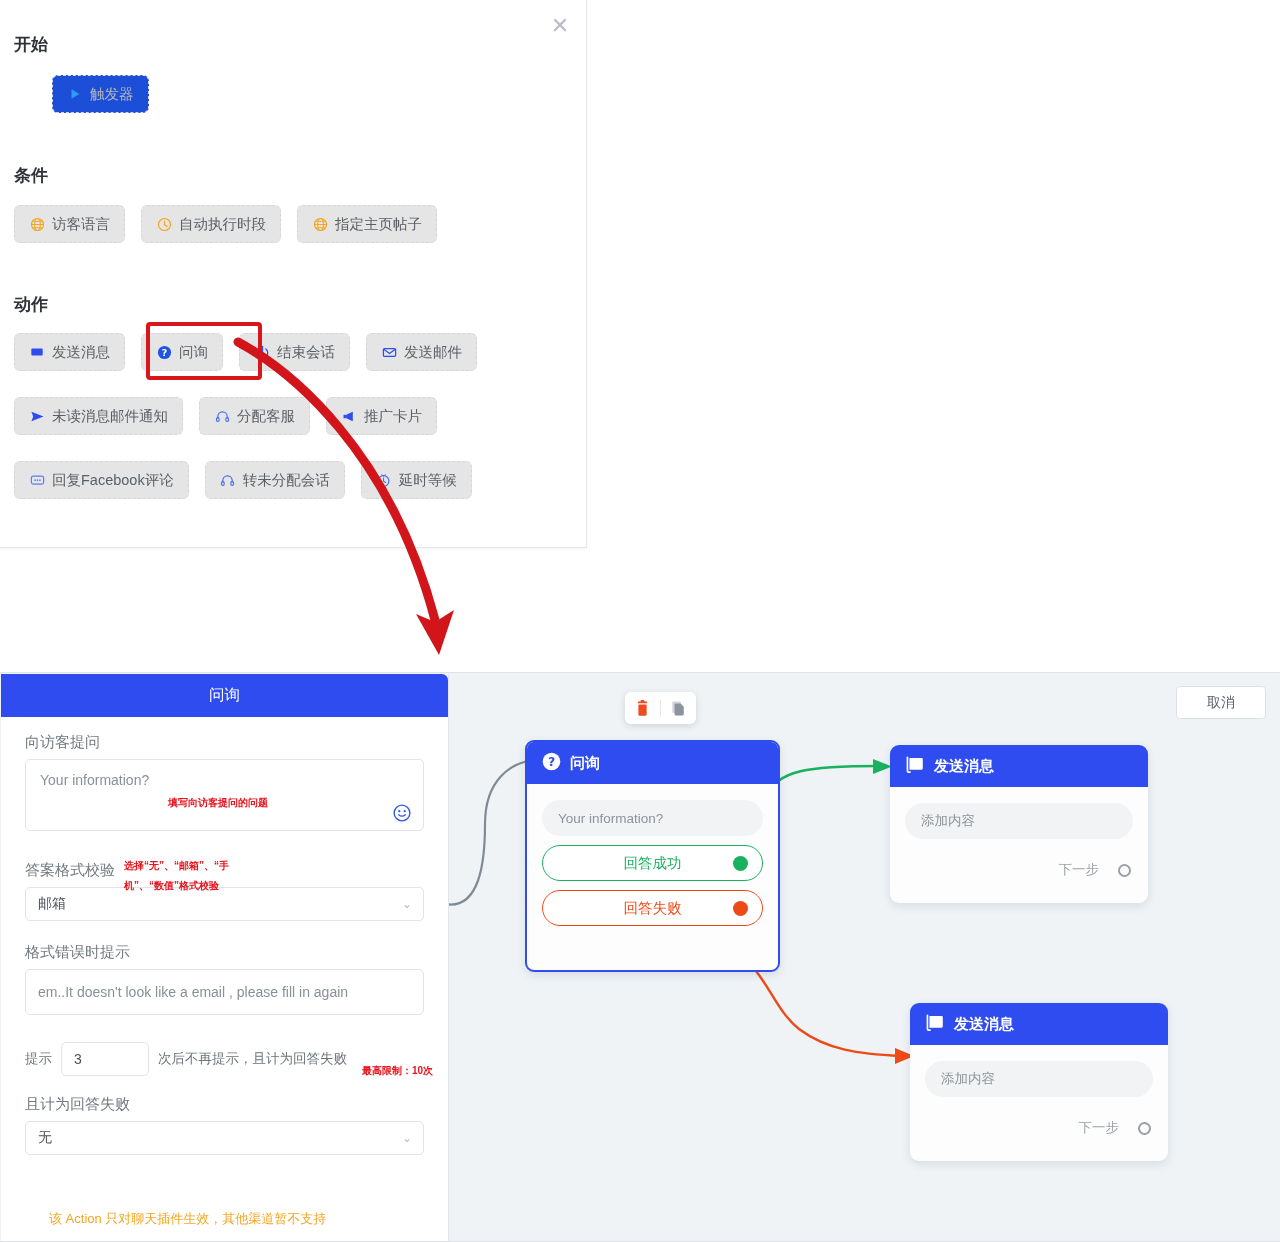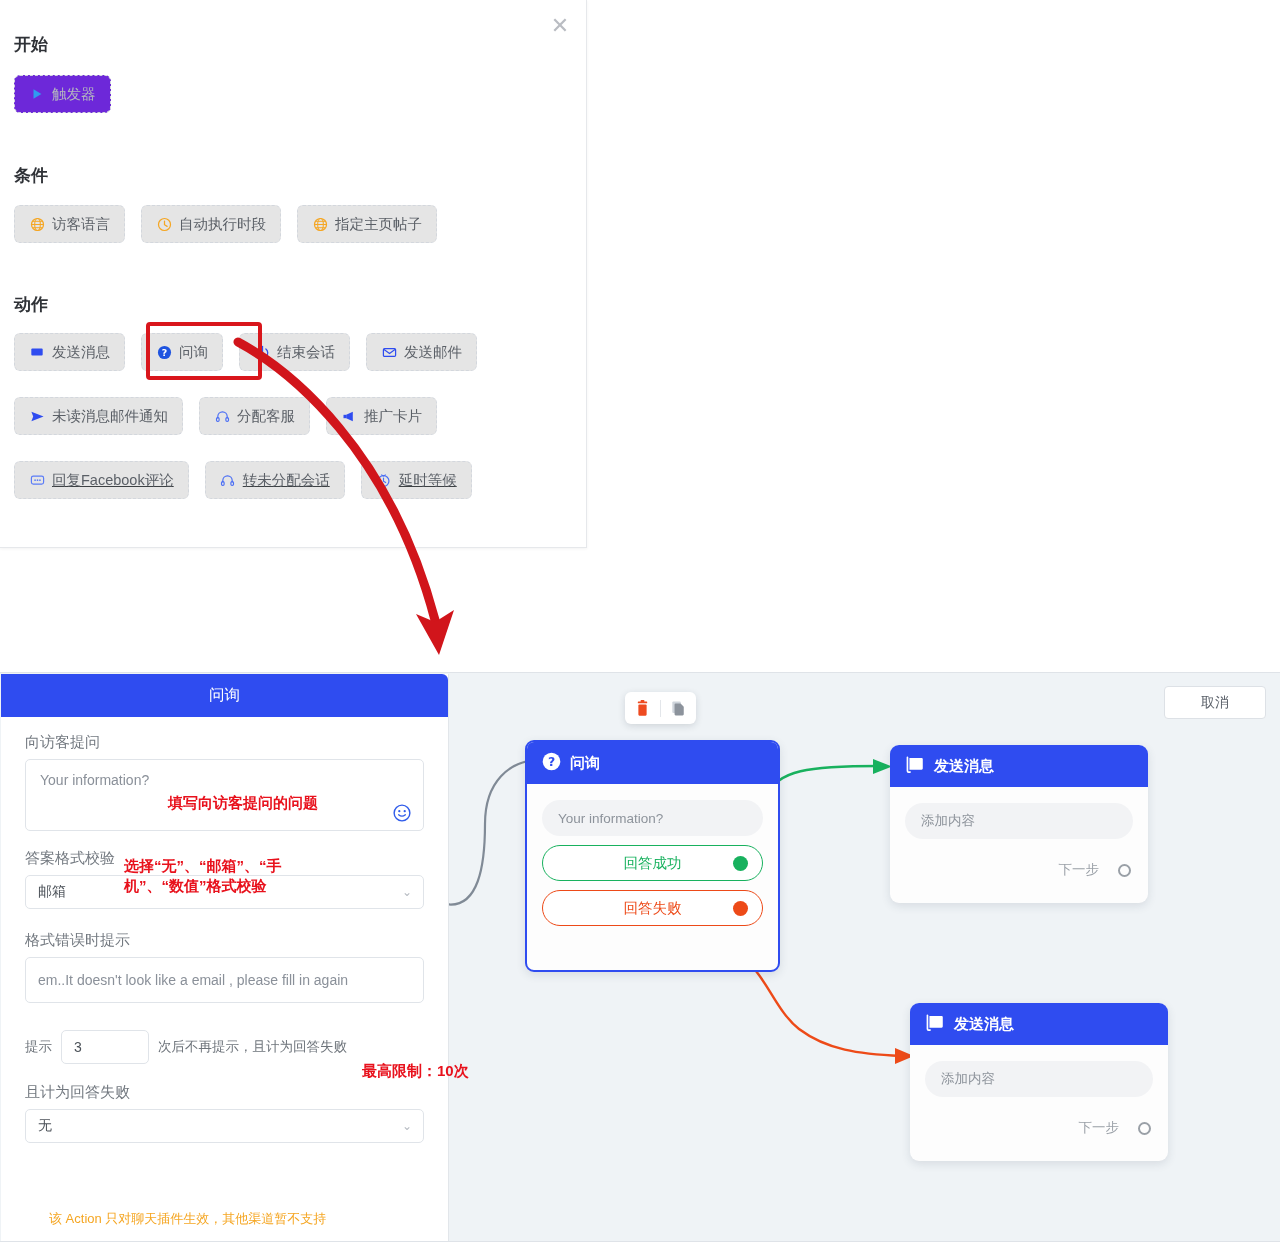--- a/index.html
+++ b/index.html
@@ -36,29 +36,29 @@
 
   .chip-row{ position:absolute; left:14px; display:flex; gap:16px; }
   .chip{
     border:1px dashed #d3d7dd; border-radius:6px;
     background:#e5e5e5;
     height:38px; padding:0 14px;
     display:flex; align-items:center; gap:7px;
     font-size:14.5px; color:#5a5f66; white-space:nowrap;
     cursor:pointer;
   }
-  .chip.disabled{ background:#6d28d9; color:#b4b8be; }
+  .chip.disabled{ background:#1d4ed8; color:#b4b8be;margin-left:38px; }
   .chip .ic{ display:inline-flex; align-items:center; justify-content:center; width:16px; height:16px; }
   .chip svg{ display:block; }
 
   #row-trigger{ top:75px; }
   #row-cond{ top:205px; }
   #row-action-1{ top:333px; }
   #row-action-2{ top:397px; }
-  #row-action-3{ top:461px;text-decoration:underline; }
+  #row-action-3{ top:461px; }
 
   
   #highlight-box{
     position:absolute; left:146px; top:322px; width:116px; height:58px;
     border:4px solid #d9161c; border-radius:4px; pointer-events:none;
   }
 
   
   #red-arrow{ position:absolute; left:230px; top:330px; width:280px; height:340px; pointer-events:none; }
 
@@ -108,38 +108,38 @@
     font-size:14px; color:#4b5158;
   }
   .inline-row{ display:flex; align-items:center; gap:9px; font-size:13.5px; color:#6e747b; }
   #footer-note{
     position:absolute; left:48px; top:536px;
     font-size:13px; color:#f5a623;
   }
 
   
   .annot{
-    position:absolute; color:#e8111c; font-weight:bold; font-size:15px;
+    position:absolute; color:#e8111c; font-weight:bold; font-size:10px;
     line-height:20px; white-space:pre; pointer-events:none;
   }
   #annot-q{ left:168px; top:793px; }
   #annot-fmt{ left:124px; top:856px; white-space:pre-line; width:200px; }
   #annot-limit{ left:362px; top:1061px; }
 
   
   #flow-canvas{
     position:absolute; left:449px; top:1px; right:0; bottom:0;
     background:#eff3f6;
     overflow:hidden;
   }
   #edges{ position:absolute; left:0; top:0; width:831px; height:568px; }
 
   #cancel-button{
     position:absolute; right:14px; top:12px;
-    width:102px; height:33px; background:#ffffff;
+    width:90px; height:33px; background:#ffffff;
     border:1px solid #dde1e6; border-radius:4px;
     display:flex; align-items:center; justify-content:center;
     font-size:14px; color:#5a6069; cursor:pointer;
   }
 
   #node-toolbar{
     position:absolute; left:625px; top:692px;
     height:32px; padding:0 9px; background:#fff; border-radius:6px;
     box-shadow:0 2px 7px rgba(30,40,60,.15);
     display:flex; align-items:center; gap:9px;
@@ -365,21 +365,21 @@
         <span id="emoji-icon">
           <svg width="18" height="18" viewBox="0 0 16 16">
               <circle cx="8" cy="8" r="7" fill="none" stroke="#2f5bea" stroke-width="1.25"></circle>
               <circle cx="5.6" cy="6.4" r="1" fill="#2f5bea"></circle>
               <circle cx="10.4" cy="6.4" r="1" fill="#2f5bea"></circle>
               <path d="M5 9.6 Q8 12 11 9.6" fill="none" stroke="#2f5bea" stroke-width="1.2" stroke-linecap="round"></path>
             </svg>
         </span>
       </div>
 
-      <div class="field-label" style="margin-top:18px;">答案格式校验</div>
+      <div class="field-label" style="margin-top:30px;">答案格式校验</div>
       <div class="select-box">
         <span>邮箱</span>
         <span class="caret">⌄</span>
       </div>
 
       <div class="field-label" style="margin-top:22px;">格式错误时提示</div>
       <div class="text-box" style="height:46px;padding:0 12px;display:flex;align-items:center;">
         <span>em..It doesn't look like a email , please fill in again</span>
       </div>
 

